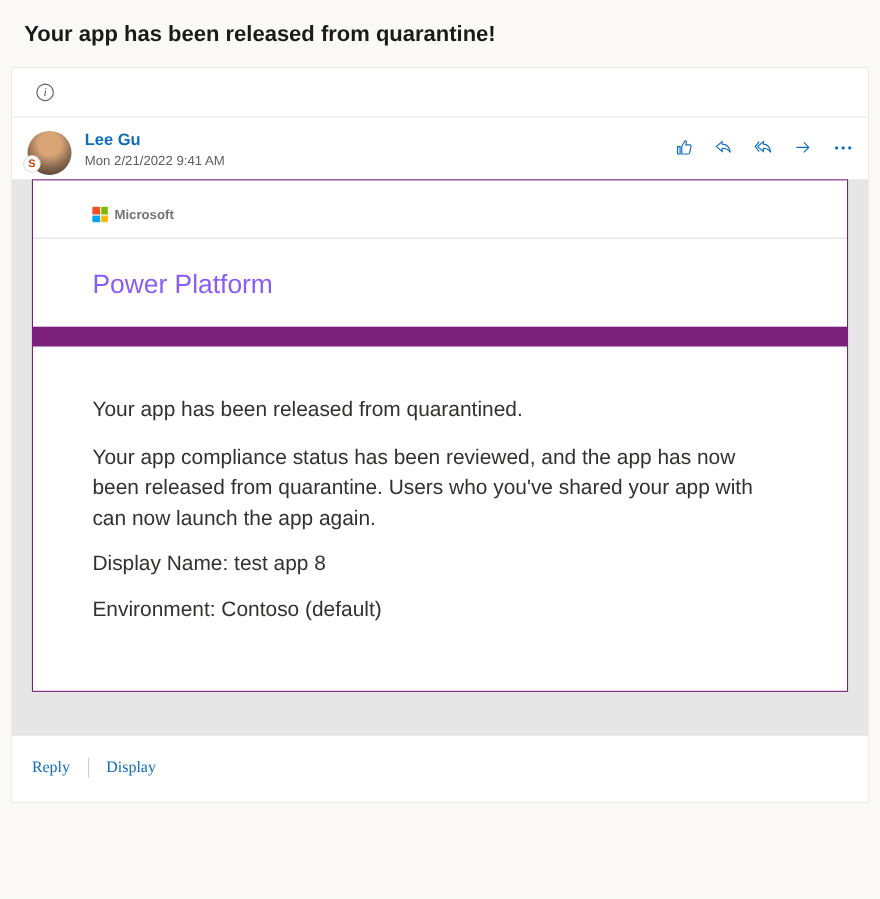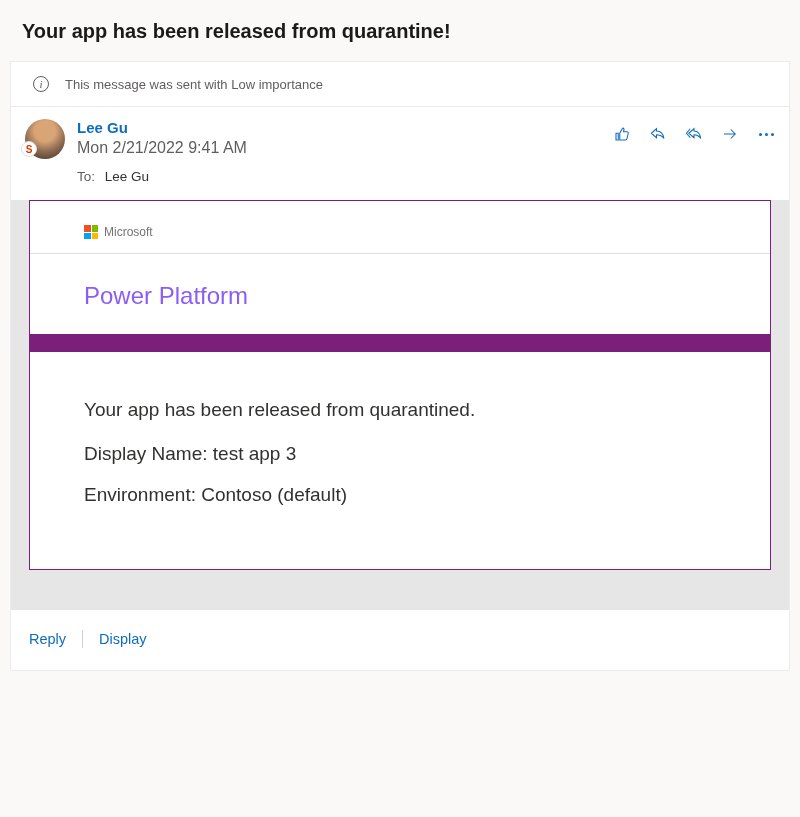--- a/index.html
+++ b/index.html
@@ -57,21 +57,21 @@
   }
   .from-block { flex: 1; }
   .from-name {
     color: #0f6cbd;
     font-size: 15px;
     font-weight: 600;
     line-height: 1.2;
   }
   .sent-date {
     color: #605e5c;
-    font-size: 16px;
+    font-size: 12px;
     margin-top: 2px;
   }
   .actions {
     display: flex;
     gap: 18px;
     align-items: center;
     padding-top: 6px;
     color: #0f6cbd;
   }
   .action-icon {
@@ -99,21 +99,21 @@
   }
   .ms-logo-row {
     padding: 24px 54px 14px 54px;
     border-bottom: 1px solid #e1dfdd;
     display: flex; align-items: center; gap: 6px;
   }
   .ms-logo-squares {
     width: 14px; height: 14px; display: grid; grid-template-columns: 1fr 1fr; grid-template-rows: 1fr 1fr; gap: 1px;
   }
   .sq1{background:#f25022;} .sq2{background:#7fba00;} .sq3{background:#00a4ef;} .sq4{background:#ffb900;}
-  .ms-logo-text { font-size: 12px; color:#737373; font-weight:400; }
+  .ms-logo-text { font-size: 12px; color:#737373; font-weight:700; }
   .pp-title-row {
     padding: 28px 54px 24px 54px;
     font-size: 24px;
     color: #8b5cf6;
   }
   .purple-bar { height: 18px; background: #7a1f7a; }
   .body-content {
     padding: 44px 54px 60px 54px;
     font-size: 19px;
     color: #323130;
@@ -131,36 +131,36 @@
     background: #fff;
     padding: 20px 18px 22px 18px;
     display: flex;
     align-items: center;
     gap: 16px;
   }
   .footer-link {
     color: #0f6cbd;
     font-size: 14.5px;
     cursor: pointer;
+    font-family: Liberation Serif, serif;
   }
   .vsep {
     width: 1px; height: 18px; background: #d2d0ce;
   }
 </style>
 </head>
 <body>
 
 <div class="container">
   <div class="subject">Your app has been released from quarantine!</div>
 
   <div class="msg-pane">
 
     <div class="importance-bar">
       <span class="info-icon">i</span>
-      <span>This message was sent with Low importance</span>
     </div>
 
     <div class="header-row">
       <div class="avatar">
         <div class="presence-badge">S</div>
       </div>
       <div class="from-block">
         <div class="from-name">Lee Gu</div>
         <div class="sent-date">Mon 2/21/2022 9:41 AM</div>
       </div>
@@ -187,43 +187,40 @@
             </svg>
         </span>
         <span class="action-icon more-dots">
           <span></span>
             <span></span>
             <span></span>
         </span>
       </div>
     </div>
 
-    <div class="to-line">
-      <span class="to-label">To:</span>
-      <span>Lee Gu</span>
-    </div>
 
     <div class="body-wrapper">
       <div class="body-card">
         <div class="ms-logo-row">
           <span class="ms-logo-squares">
             <span class="sq1"></span>
               <span class="sq2"></span>
               <span class="sq3"></span>
               <span class="sq4"></span>
           </span>
           <span class="ms-logo-text">Microsoft</span>
         </div>
         <div class="pp-title-row">Power Platform</div>
         <div class="purple-bar"></div>
         <div class="body-content">
           <p>Your app has been released from quarantined.</p>
+          <p class="tight">Your app compliance status has been reviewed, and the app has now been released from quarantine. Users who you've shared your app with can now launch the app again.</p>
           <div class="kv-line">
             <span class="kv-label">Display Name:</span>
-            <span>test app 3</span>
+            <span>test app 8</span>
           </div>
           <div class="kv-line">
             <span class="kv-label">Environment:</span>
             <span>Contoso (default)</span>
           </div>
         </div>
       </div>
     </div>
 
     <div class="footer-actions">

